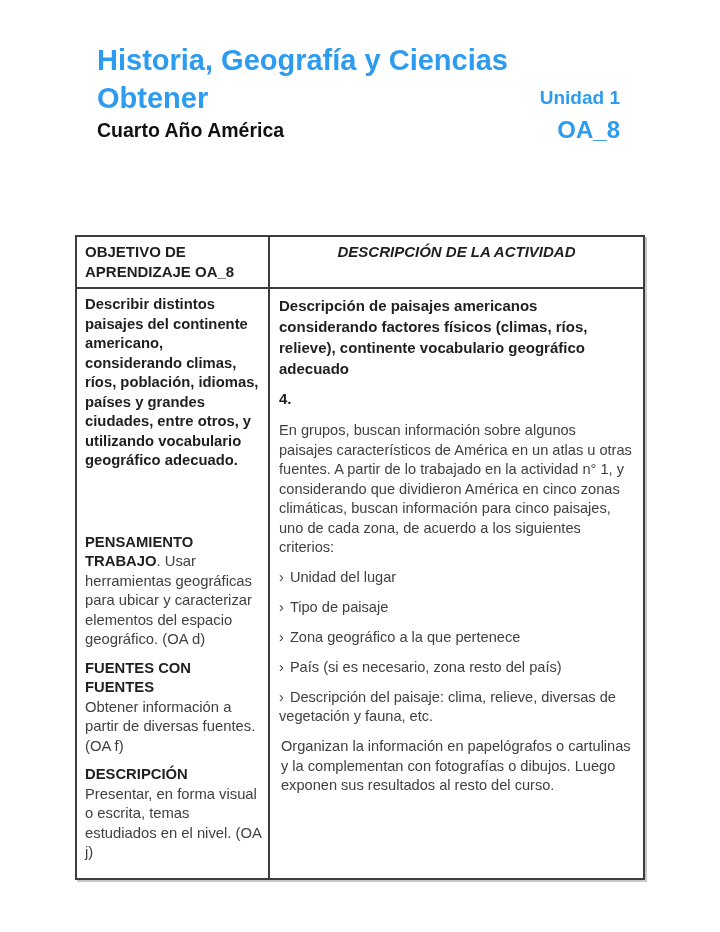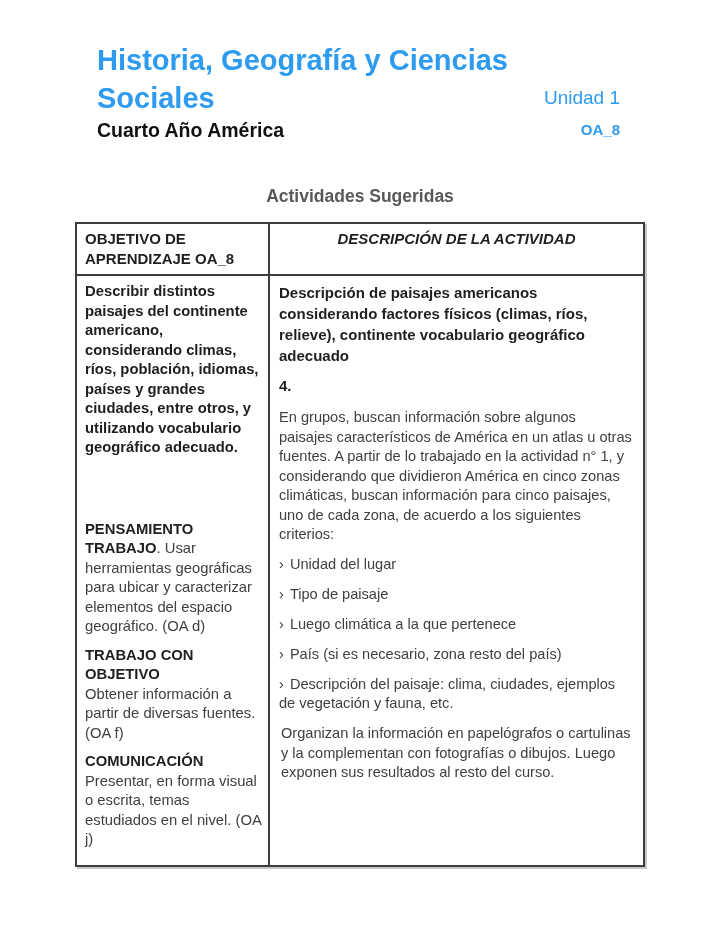--- a/index.html
+++ b/index.html
@@ -25,33 +25,33 @@
   }
   .header-left{max-width:500px;}
   .page-title{
     margin:0;font-size:29px;line-height:38px;font-weight:bold;
     color:var(--accent-blue);letter-spacing:0;
   }
   .course-subtitle{
     margin:0;font-size:19.5px;line-height:26px;font-weight:bold;color:#111111;
   }
   .header-right{text-align:right;white-space:nowrap;}
-  .unit-label{display:block;font-size:19px;line-height:38px;font-weight:normal;color:var(--accent-blue);}
-  .oa-label{display:block;font-size:15px;line-height:26px;font-weight:bold;color:var(--accent-blue);}
+  .unit-label{display:block;font-size:19px;line-height:38px;font-weight:bold;color:var(--accent-blue);}
+  .oa-label{display:block;font-size:24px;line-height:26px;font-weight:bold;color:var(--accent-blue);}
 
   
   .section-heading{
     position:absolute;top:185px;left:75px;width:570px;margin:0;
     text-align:center;font-size:17.5px;line-height:22px;font-weight:bold;
     color:var(--heading-gray);
   }
 
   
   .activities-table{
-    position:absolute;top:222px;left:75px;width:570px;height:611px;
+    position:absolute;top:235px;left:75px;width:570px;height:611px;
     border-collapse:collapse;table-layout:fixed;background:#fff;
     box-shadow:2px 2px 0 rgba(130,130,130,0.45);
   }
   .activities-table th,
   .activities-table td{
     border:2px solid var(--table-border);
     vertical-align:top;
   }
   .activities-table thead tr{height:50px;}
   .activities-table th{
@@ -84,30 +84,29 @@
   .bullet-mark{margin-right:6px;}
   .activity-closing{margin:2px;}
 </style>
 </head>
 <body>
 
 <div class="page">
 
   <header class="doc-header">
     <div class="header-left">
-      <h1 class="page-title">Historia, Geografía y Ciencias Sociales</h1>
+      <h1 class="page-title">Historia, Geografía y Ciencias Obtener</h1>
       <h2 class="course-subtitle">Cuarto Año América</h2>
     </div>
     <div class="header-right">
       <span class="unit-label">Unidad 1</span>
       <span class="oa-label">OA_8</span>
     </div>
   </header>
 
-  <h3 class="section-heading">Actividades Sugeridas</h3>
 
   <table class="activities-table">
     <colgroup>
       <col style="width:193px">
       <col>
     </colgroup>
     <thead>
       <tr>
         <th class="objective-header">OBJETIVO DE APRENDIZAJE OA_8</th>
         <th class="description-header">DESCRIPCIÓN DE LA ACTIVIDAD</th>
@@ -115,37 +114,37 @@
     </thead>
     <tbody>
       <tr>
 
         <td class="cell-objective">
           <p class="objective-main">Describir distintos paisajes del continente americano, considerando climas, ríos, población, idiomas, países y grandes ciudades, entre otros, y utilizando vocabulario geográfico adecuado.</p>
 
           <div class="skills">
             <p class="skill"><strong>PENSAMIENTO TRABAJO</strong><span>. Usar herramientas geográficas para ubicar y caracterizar elementos del espacio geográfico. (OA d)</span></p>
 
-            <p class="skill stacked"><strong>TRABAJO CON OBJETIVO</strong><span>Obtener información a partir de diversas fuentes. (OA f)</span></p>
+            <p class="skill stacked"><strong>FUENTES CON FUENTES</strong><span>Obtener información a partir de diversas fuentes. (OA f)</span></p>
 
-            <p class="skill stacked"><strong>COMUNICACIÓN</strong><span>Presentar, en forma visual o escrita, temas estudiados en el nivel. (OA j)</span></p>
+            <p class="skill stacked"><strong>DESCRIPCIÓN</strong><span>Presentar, en forma visual o escrita, temas estudiados en el nivel. (OA j)</span></p>
           </div>
         </td>
 
         <td class="cell-activity">
           <p class="activity-heading">Descripción de paisajes americanos considerando factores físicos (climas, ríos, relieve), continente vocabulario geográfico adecuado</p>
           <p class="activity-number">4.</p>
           <p class="activity-intro">En grupos, buscan información sobre algunos paisajes característicos de América en un atlas u otras fuentes. A partir de lo trabajado en la actividad n° 1, y considerando que dividieron América en cinco zonas climáticas, buscan información para cinco paisajes, uno de cada zona, de acuerdo a los siguientes criterios:</p>
 
           <ul class="criteria">
             <li class="criterion"><span class="bullet-mark">›</span><span>Unidad del lugar</span></li>
             <li class="criterion"><span class="bullet-mark">›</span><span>Tipo de paisaje</span></li>
-            <li class="criterion"><span class="bullet-mark">›</span><span>Luego climática a la que pertenece</span></li>
+            <li class="criterion"><span class="bullet-mark">›</span><span>Zona geográfico a la que pertenece</span></li>
             <li class="criterion"><span class="bullet-mark">›</span><span>País (si es necesario, zona resto del país)</span></li>
-            <li class="criterion"><span class="bullet-mark">›</span><span>Descripción del paisaje: clima, ciudades, ejemplos de vegetación y fauna, etc.</span></li>
+            <li class="criterion"><span class="bullet-mark">›</span><span>Descripción del paisaje: clima, relieve, diversas de vegetación y fauna, etc.</span></li>
           </ul>
 
           <p class="activity-closing">Organizan la información en papelógrafos o cartulinas y la complementan con fotografías o dibujos. Luego exponen sus resultados al resto del curso.</p>
         </td>
 
       </tr>
     </tbody>
   </table>
 
 </div>

